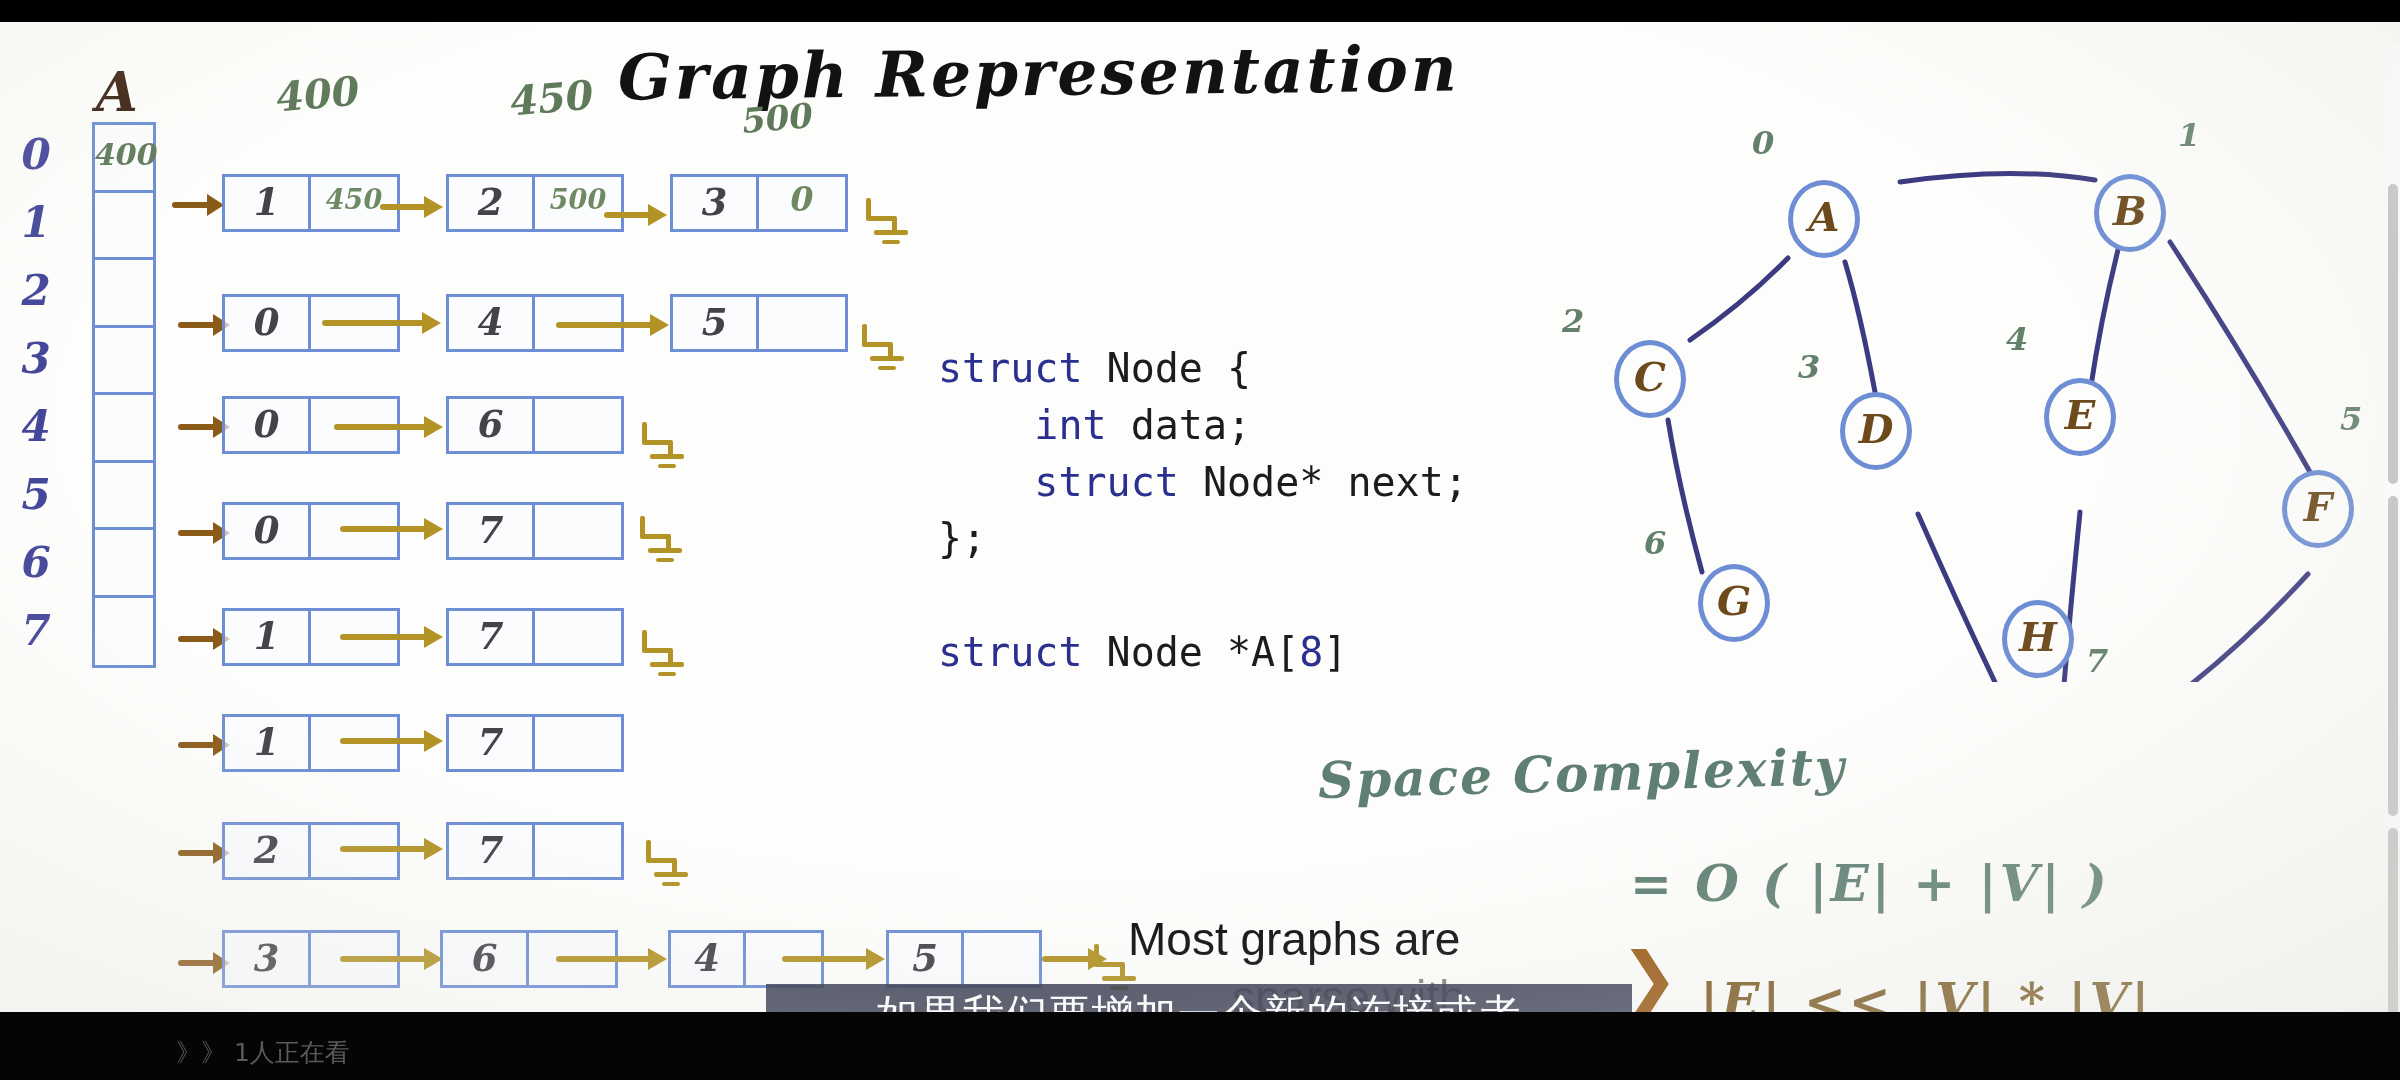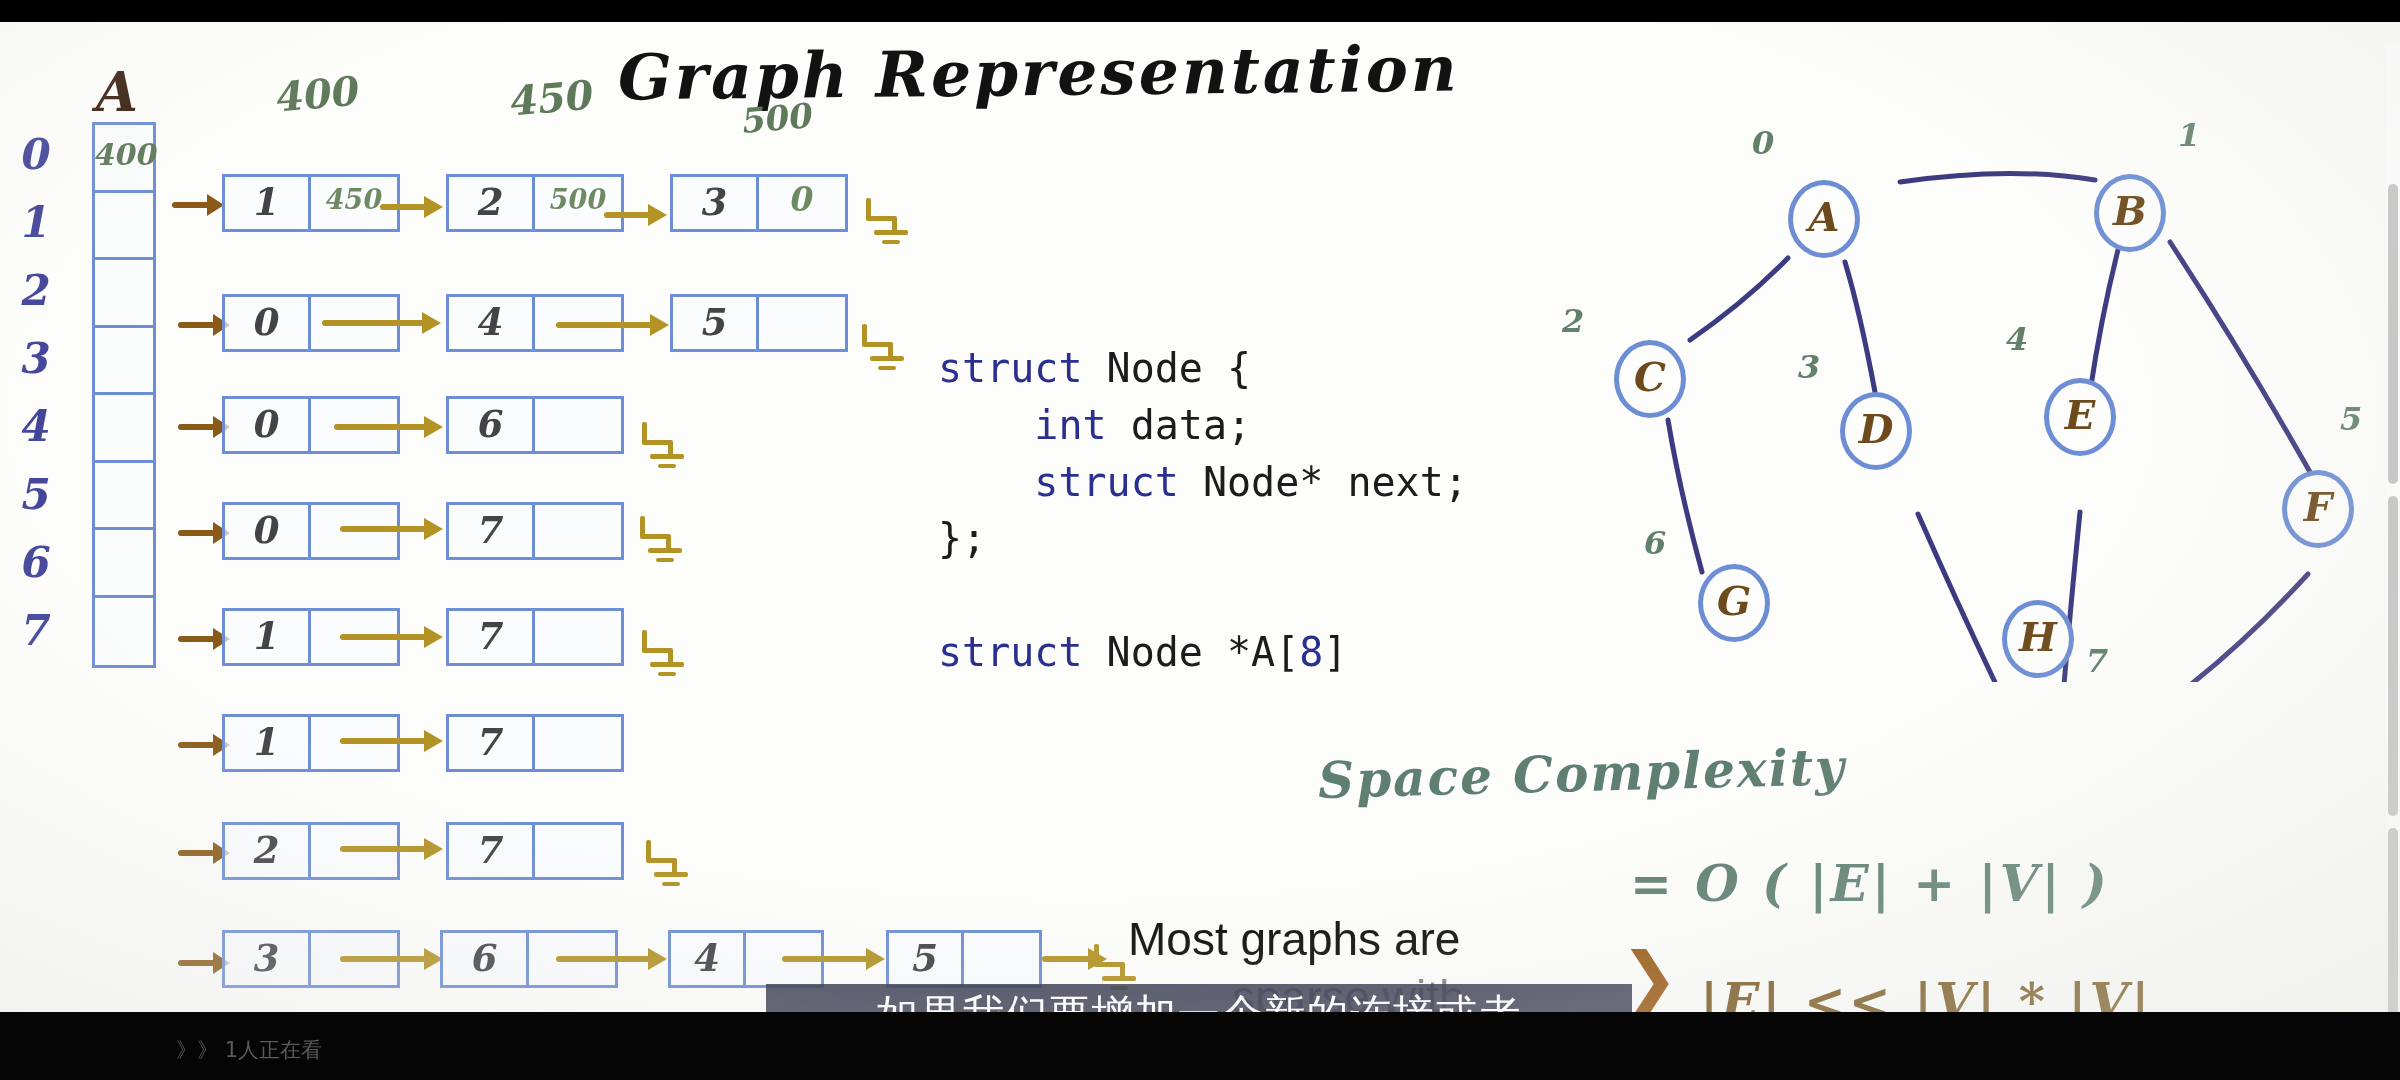--- a/index.html
+++ b/index.html
@@ -264,21 +264,21 @@
     text-align: center;
     color: #ffffff;
     font-size: 42px;
     font-family: "DejaVu Sans", sans-serif;
     letter-spacing: 1px;
   }
   .watching {
     position: absolute;
     left: 176px; top: 1036px;
     color: #5a5a5a;
-    font-size: 21px;
+    font-size: 25px;
     font-family: "DejaVu Sans", sans-serif;
     white-space: nowrap;
   }
 
   
   .scrollbar { position: absolute; right: 0; top: 22px; width: 14px; height: 990px; background: #ffffff; }
   .scrollbar .seg { position: absolute; right: 2px; width: 10px; background: #c3c3c3; border-radius: 5px; }
 </style>
 </head>
 <body>

